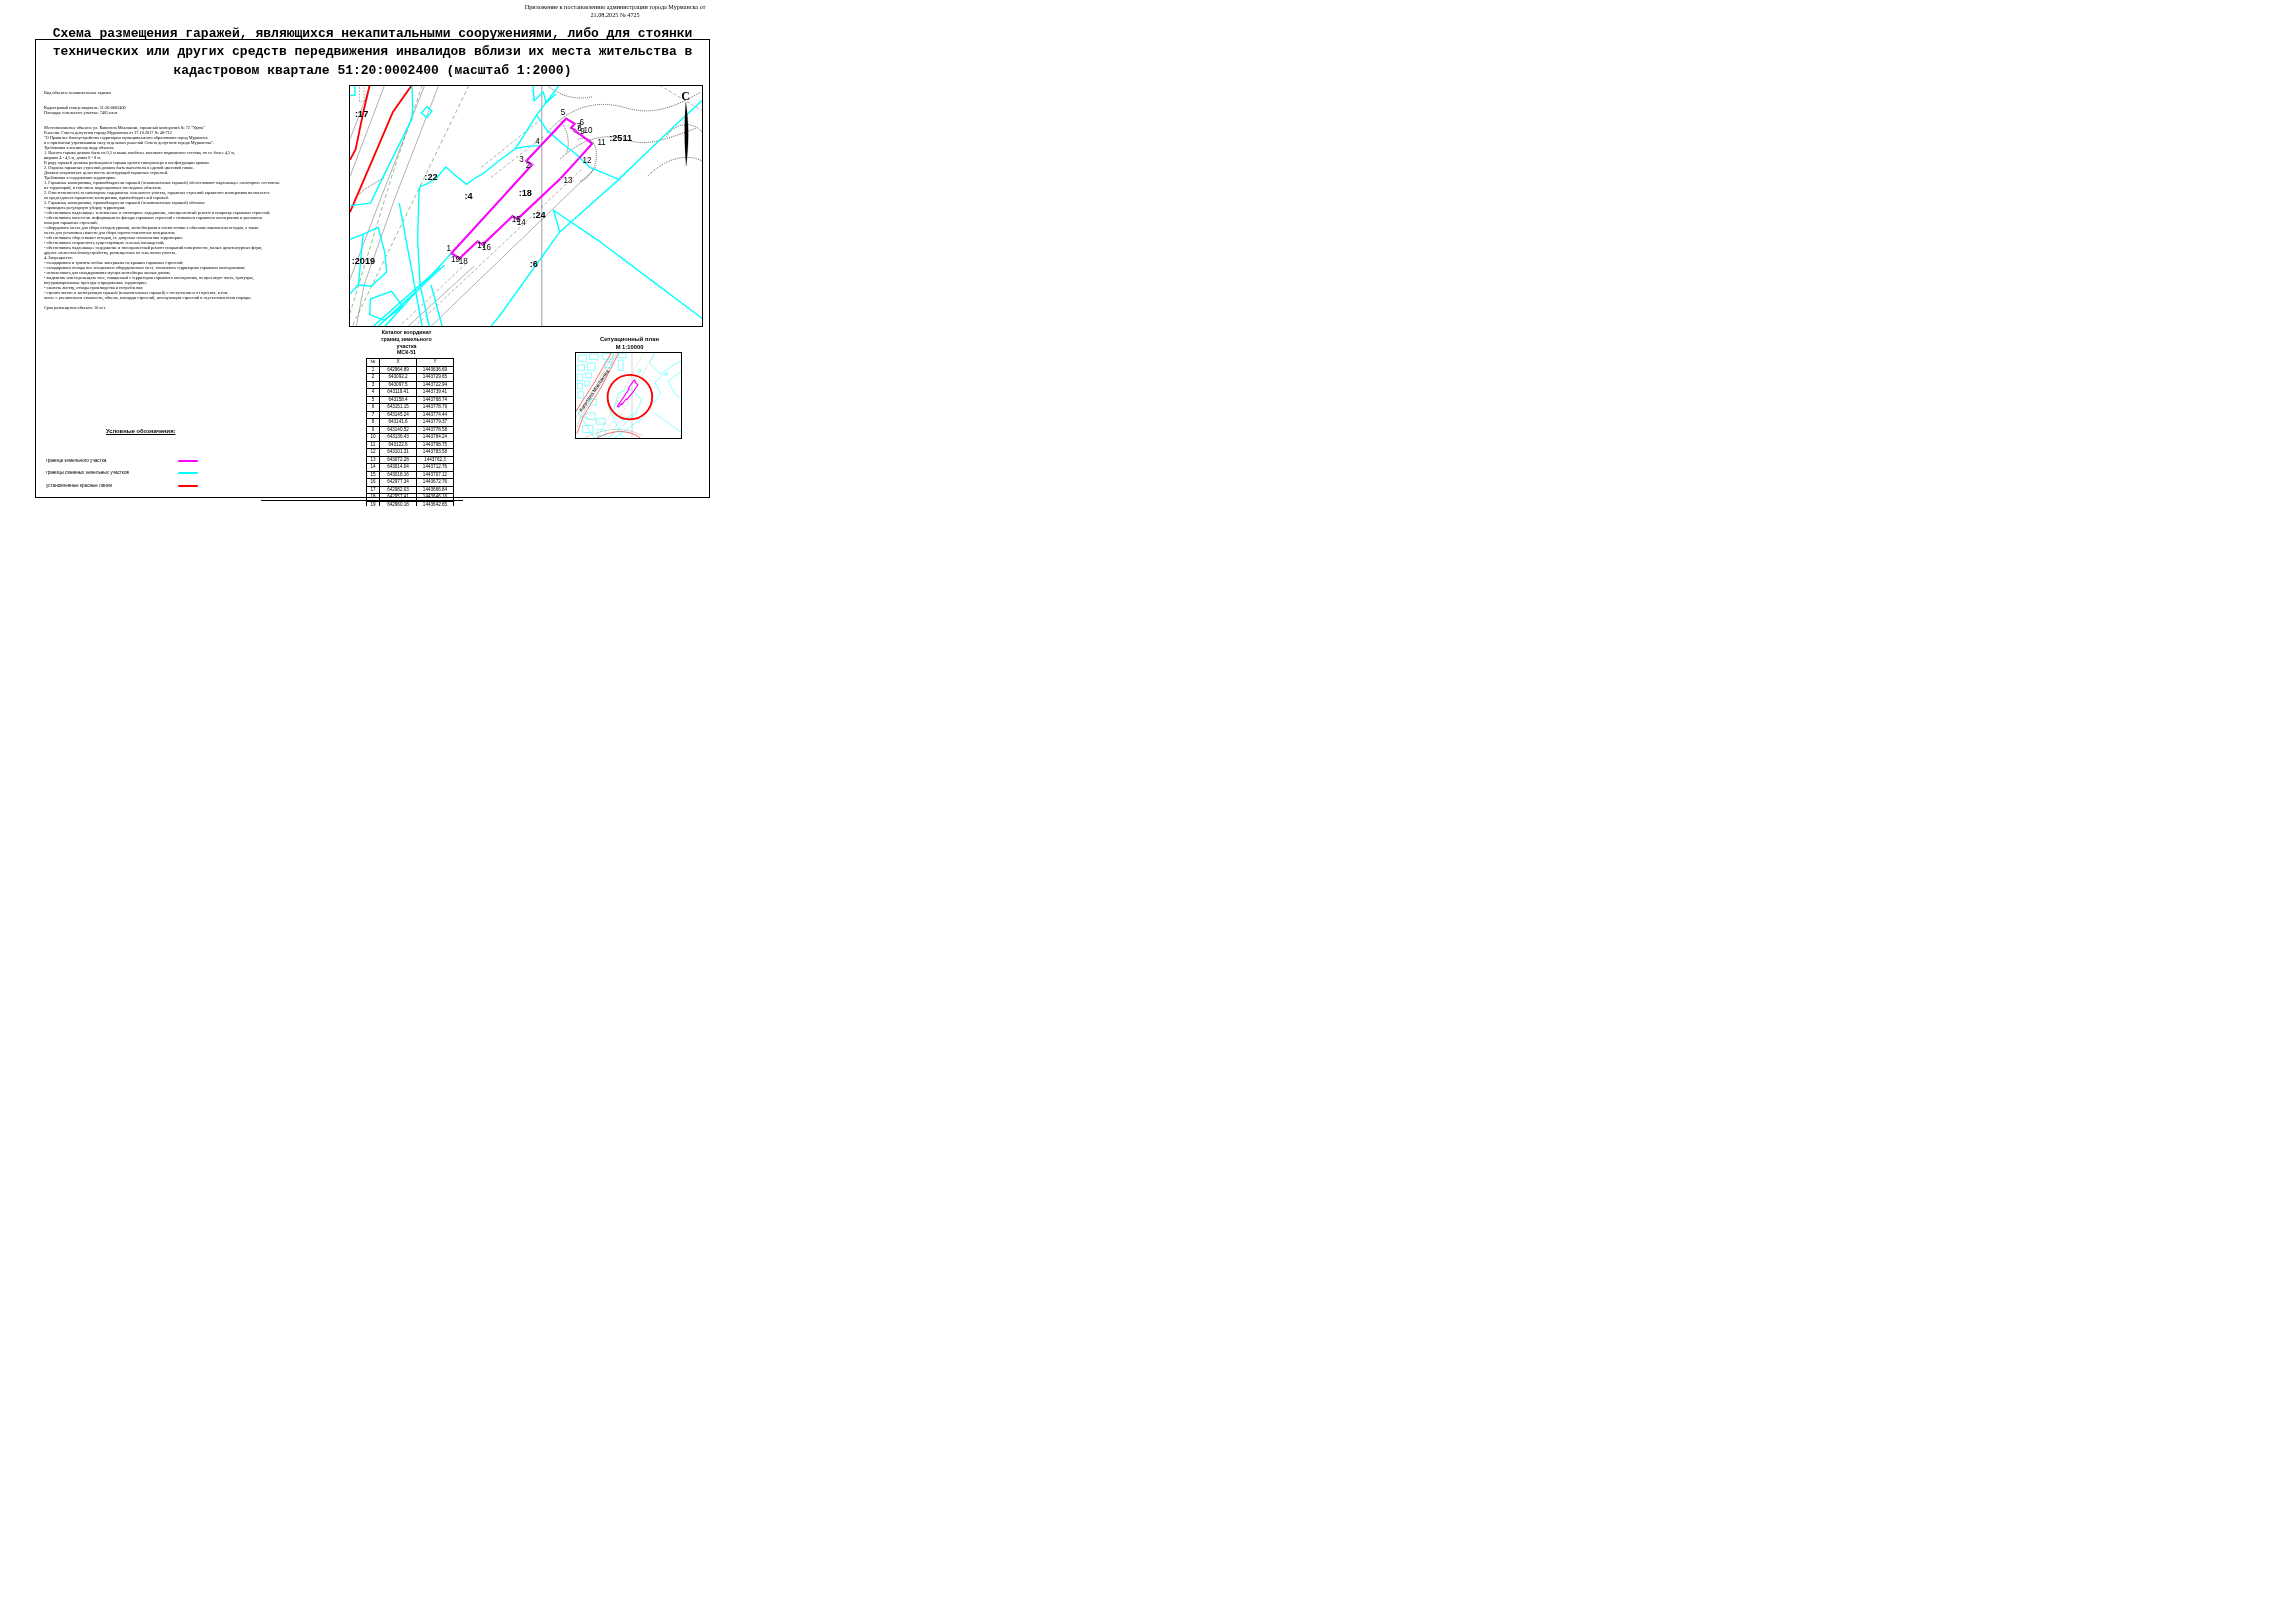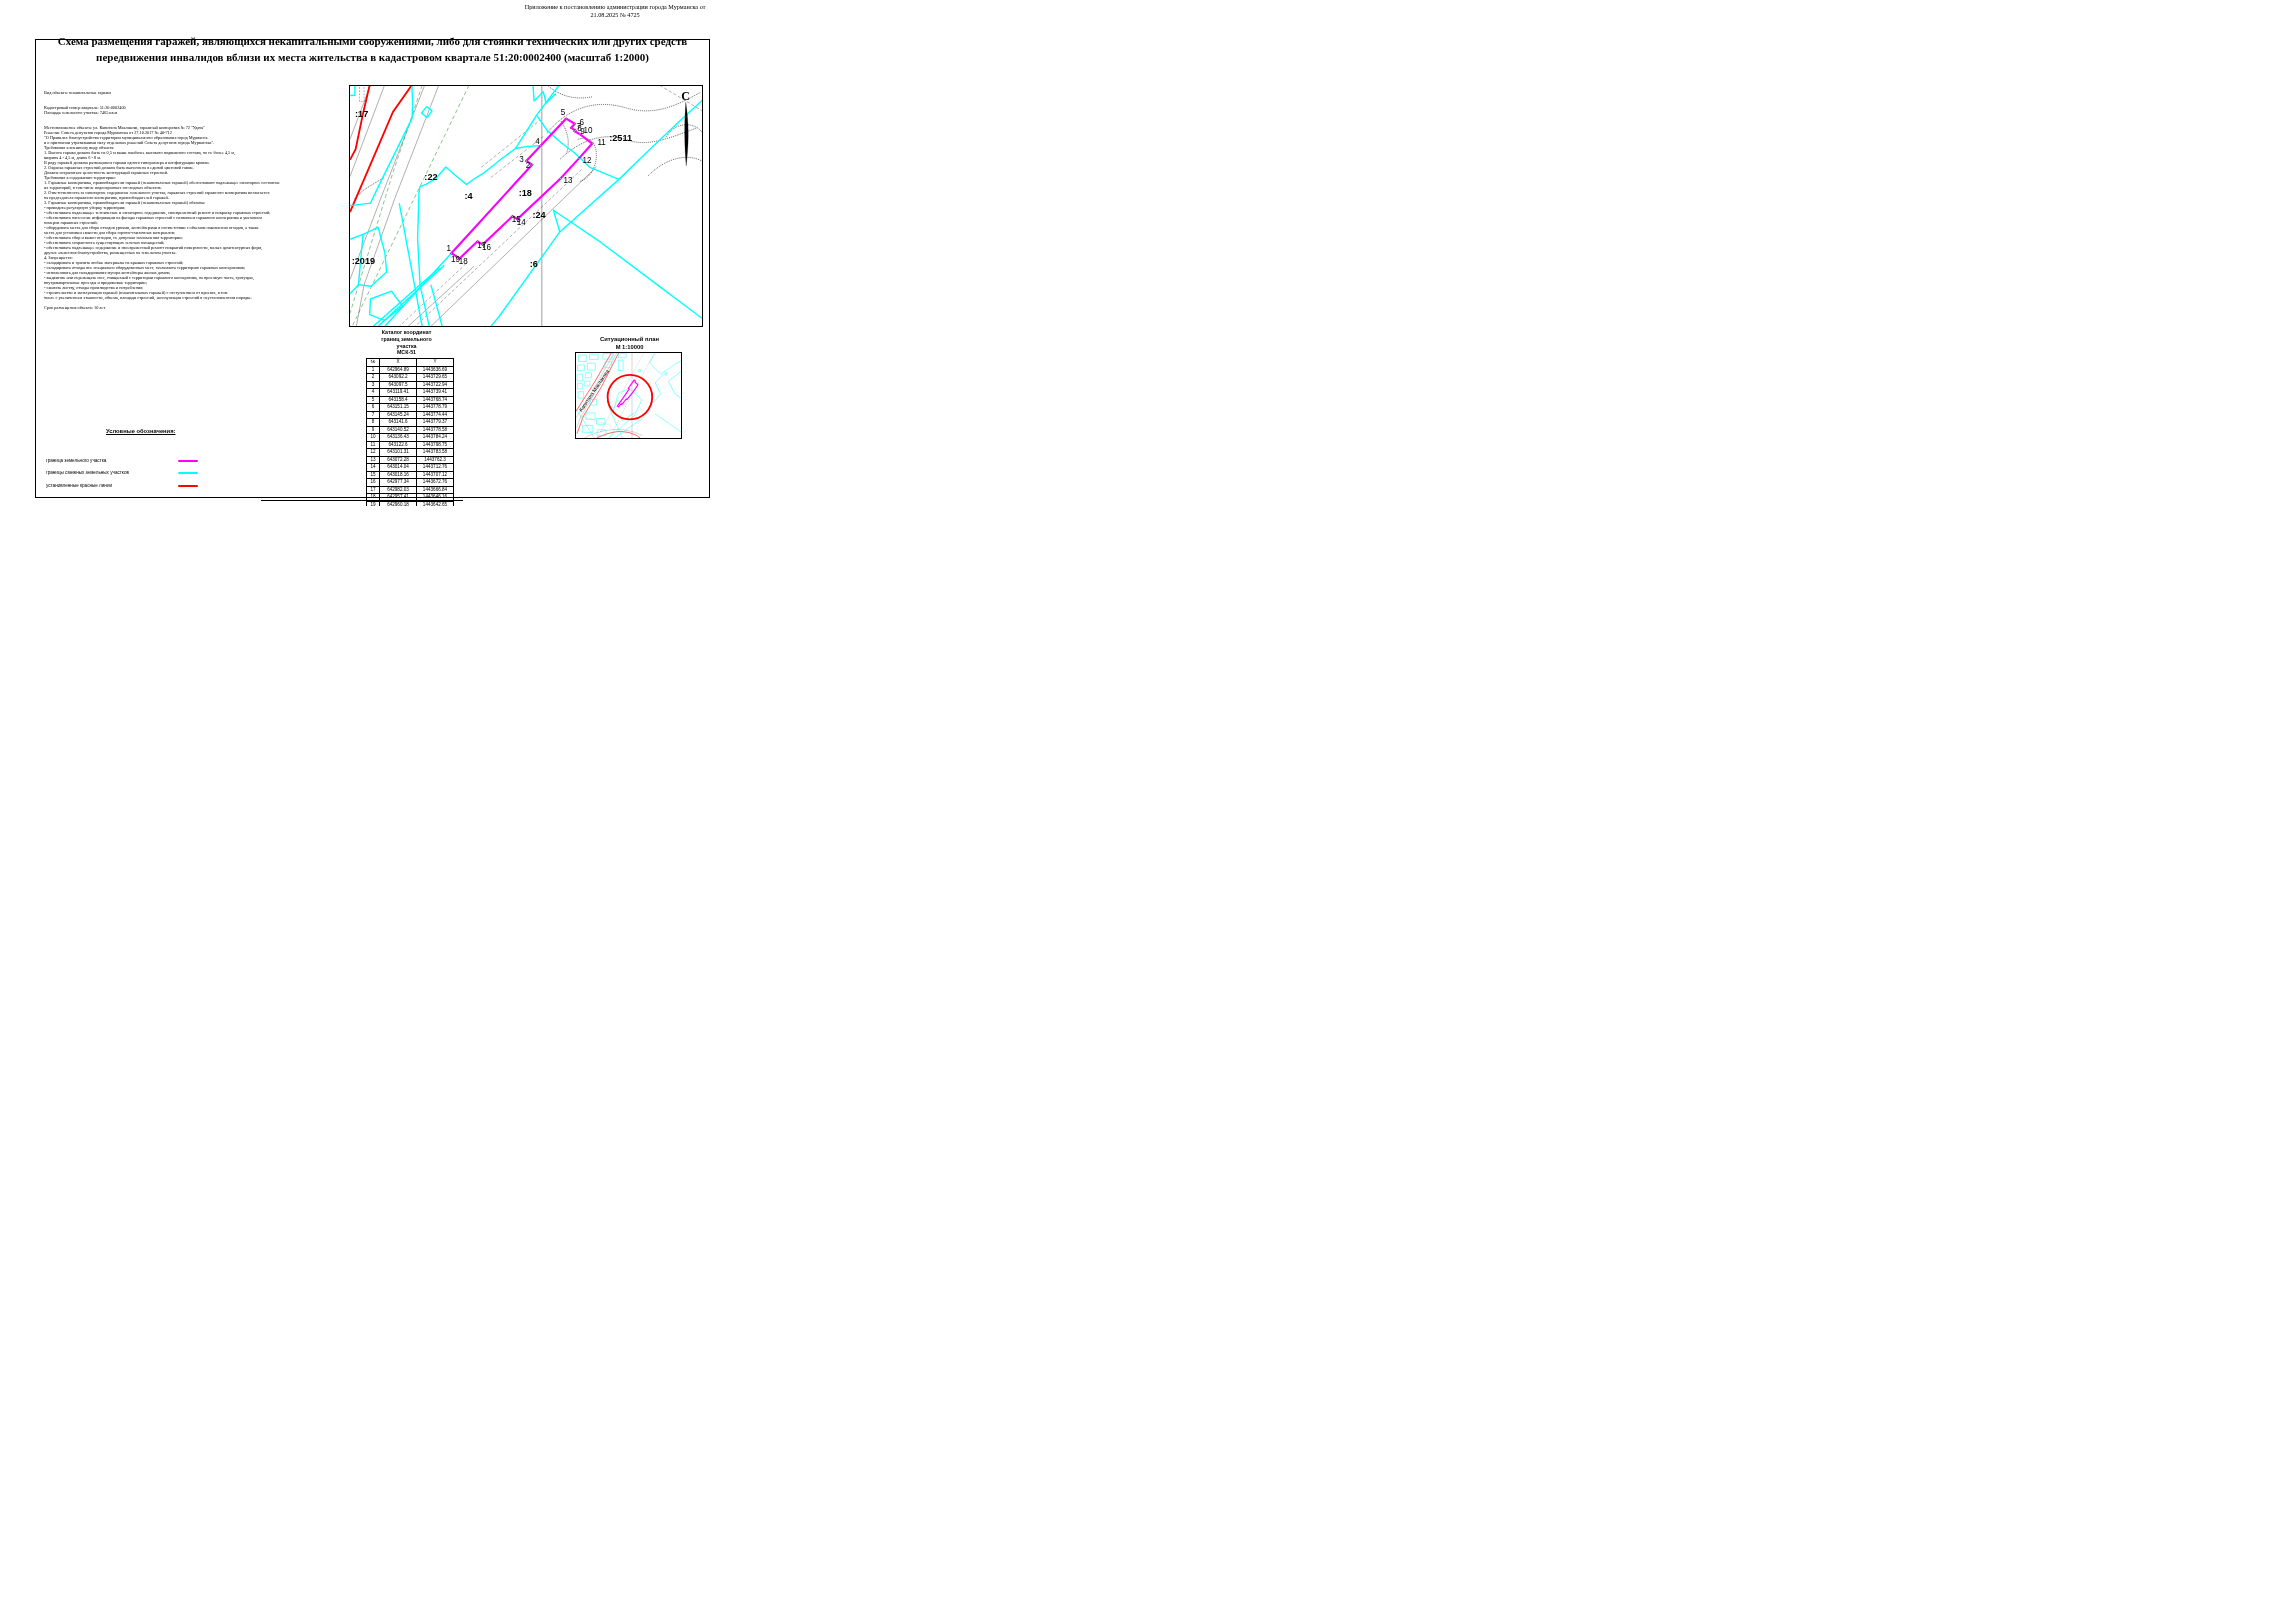--- a/index.html
+++ b/index.html
@@ -1,19 +1,19 @@
 <!DOCTYPE html>
 <html style="font-size:7.4px"><head>
 <meta charset="utf-8">
 <style>
   html,body{margin:0;padding:0;background:#fff;}
   #page{position:relative;width:715px;height:506px;background:#fff;font-family:"Liberation Serif",serif;overflow:hidden;}
   #frame{position:absolute;left:35px;top:39px;width:673px;height:457px;border:0.9px solid #000;}
   #header{position:absolute;top:2.8px;right:7.4px;width:185px;text-align:center;font-size:6.2px;line-height:1.35;color:#000;}
-  #title{position:absolute;left:37px;top:34px;width:671px;text-align:center;font-weight:bold;font-size:11px;line-height:1.42;color:#000;}
+  #title{position:absolute;left:37px;top:25px;width:671px;text-align:center;font-weight:bold;font-size:13px;line-height:1.42;color:#000;font-family:Liberation Mono, monospace;}
   #desc{position:absolute;left:44px;top:90px;width:300px;font-size:4.3px;line-height:5px;white-space:pre-line;color:#000;}
   #map-box{position:absolute;left:349px;top:85px;width:354px;height:242px;border:0.5px solid #000;box-sizing:border-box;}
   #map-box svg{display:block;width:100%;height:100%;}
   #catalog-title{position:absolute;left:360px;top:329px;width:93px;text-align:center;font-family:"Liberation Sans",sans-serif;font-weight:bold;font-size:5.3px;line-height:1.28;white-space:pre-line;}
   #coord-table{position:absolute;left:366px;top:358px;border-collapse:collapse;font-family:"Liberation Sans",sans-serif;font-size:4.6px;}
   #coord-table th,#coord-table td{border:0.5px solid #000;text-align:center;padding:0;height:6.5px;line-height:6.5px;}
   #coord-table th{font-weight:normal;}
   .col-n{width:12px;} .col-x{width:36px;} .col-y{width:36px;}
   #sit-title{position:absolute;left:583px;top:336px;width:93px;text-align:center;font-family:"Liberation Sans",sans-serif;font-weight:bold;font-size:5.8px;line-height:1.3;white-space:pre-line;}
   #mini-box{position:absolute;left:575px;top:352px;width:107px;height:87px;border:0.5px solid #000;box-sizing:border-box;}

